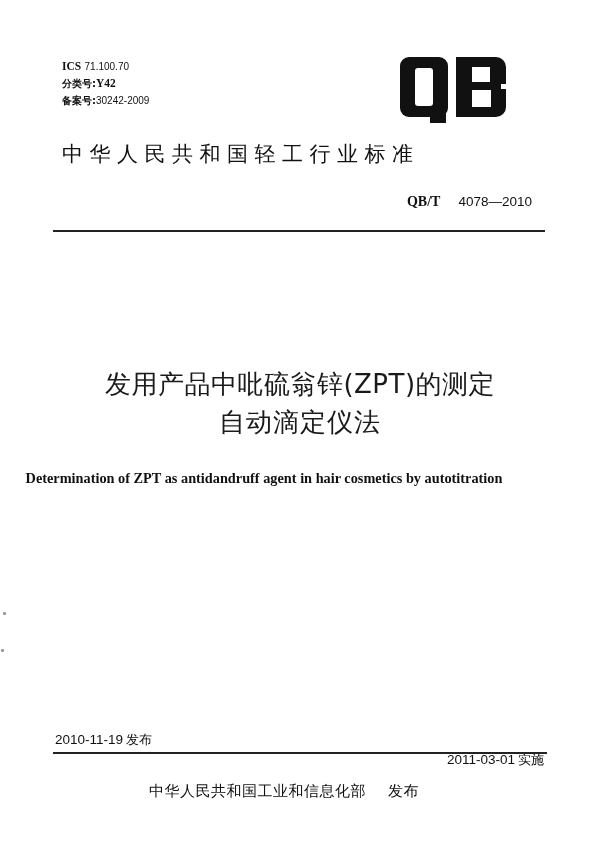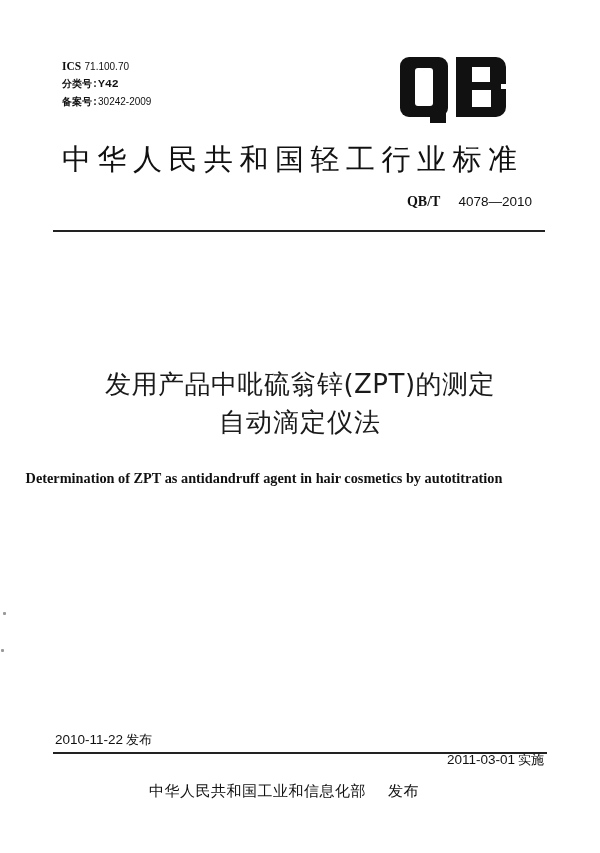--- a/index.html
+++ b/index.html
@@ -5,35 +5,35 @@
   html, body { margin: 0; padding: 0; }
   body {
     width: 600px; height: 853px; background: #ffffff; position: relative; overflow: hidden;
     color: #111; font-family: "DejaVu Sans", sans-serif;
   }
   .abs { position: absolute; }
 
   .meta { left: 62px; top: 58px; font-size: 10.5px; line-height: 16px; color: #111; }
   .meta .row { white-space: nowrap; }
   .meta .lbl-bold { font-family: "Liberation Serif", serif; font-weight: bold; font-size: 11.5px; text-align: right; }
-  .meta .lbl-cn { font-weight: bold; font-size: 10px; font-family: Liberation Mono, monospace; }
+  .meta .lbl-cn { font-weight: bold; font-size: 10px; }
   .meta .val { font-family: "Liberation Sans", sans-serif; font-size: 10px; }
-  .meta .val-bold { font-family: Liberation Mono, monospace; font-weight: bold; font-size: 11.5px; }
+  .meta .val-bold { font-family: Liberation Serif, serif; font-weight: bold; font-size: 11.5px; }
 
   
   .logo { left: 400px; top: 57px; width: 108px; height: 68px; }
   .glyph-q { position: absolute; left: 0; top: 0; width: 48px; height: 60px; background: #111; border-radius: 9px; }
   .glyph-q .hole { position: absolute; left: 15px; top: 11px; width: 18px; height: 38px; background: #fff; border-radius: 3px; }
   .glyph-q-tail { position: absolute; left: 30px; top: 52px; width: 16px; height: 14px; background: #111; }
   .glyph-b { position: absolute; left: 56px; top: 0; width: 50px; height: 60px; background: #111; border-radius: 0 10px 10px 0; }
   .glyph-b .hole1 { position: absolute; left: 16px; top: 10px; width: 18px; height: 15px; background: #fff; }
   .glyph-b .hole2 { position: absolute; left: 16px; top: 33px; width: 19px; height: 17px; background: #fff; }
   .glyph-b .notch { position: absolute; right: 0; top: 27px; width: 5px; height: 5px; background: #fff; }
 
-  .std-title { left: 62px; top: 140px; width: 480px; font-size: 29px; letter-spacing: 6.5px; white-space: nowrap; font-family: "DejaVu Sans", sans-serif; }
+  .std-title { left: 62px; top: 140px; width: 480px; font-size: 21px; letter-spacing: 6.5px; white-space: nowrap; font-family: "DejaVu Sans", sans-serif; }
 
   .std-number { right: 68px; top: 194px; font-size: 13px; white-space: nowrap; }
   .std-number .prefix { font-family: "Liberation Serif", serif; font-weight: bold; font-size: 14px; margin-top: 24px; }
   .std-number .num { font-family: "Liberation Sans", sans-serif; font-size: 13.5px; margin-left: 18px; }
 
   .rule { left: 53px; height: 2px; background: #222; }
   .rule.top { top: 230px; width: 492px; }
   .rule.bottom { top: 752px; width: 494px; }
 
   .doc-title { left: 0; width: 600px; text-align: center; font-size: 26px; color: #1a1a1a; white-space: nowrap; }
@@ -87,21 +87,21 @@
 </div>
 
 <div class="abs rule top"></div>
 
 <div class="abs doc-title l1">发用产品中吡硫翁锌(ZPT)的测定</div>
 <div class="abs doc-title l2">自动滴定仪法</div>
 
 <div class="abs en-title">Determination of ZPT as antidandruff agent in hair cosmetics by autotitration</div>
 
 <div class="abs date-left">
-  <span class="d">2010-11-22</span><span class="w">发布</span>
+  <span class="d">2010-11-19</span><span class="w">发布</span>
 </div>
 <div class="abs date-right">
   <span class="d">2011-03-01</span><span class="w">实施</span>
 </div>
 
 <div class="abs rule bottom"></div>
 
 <div class="abs publisher">
   <span>中华人民共和国工业和信息化部</span><span class="act">发布</span>
 </div>

